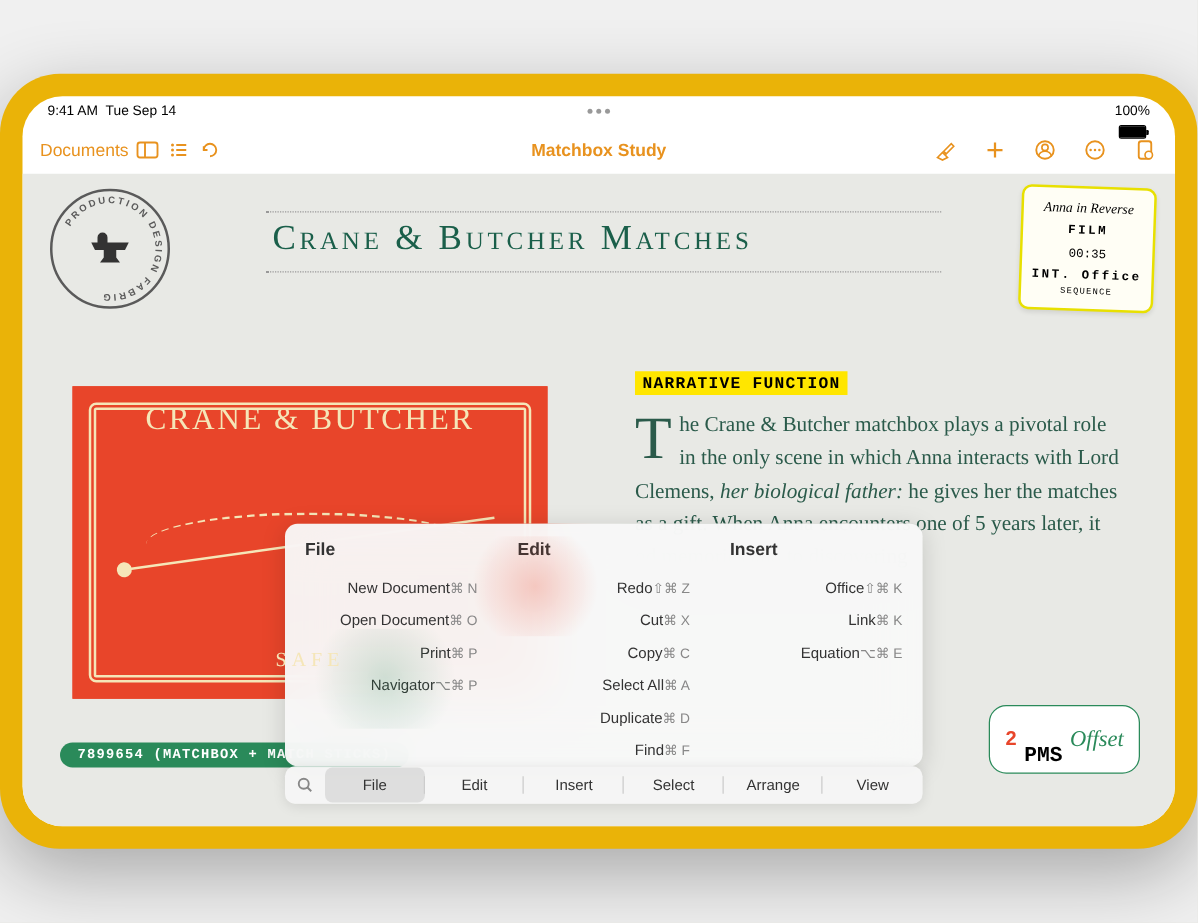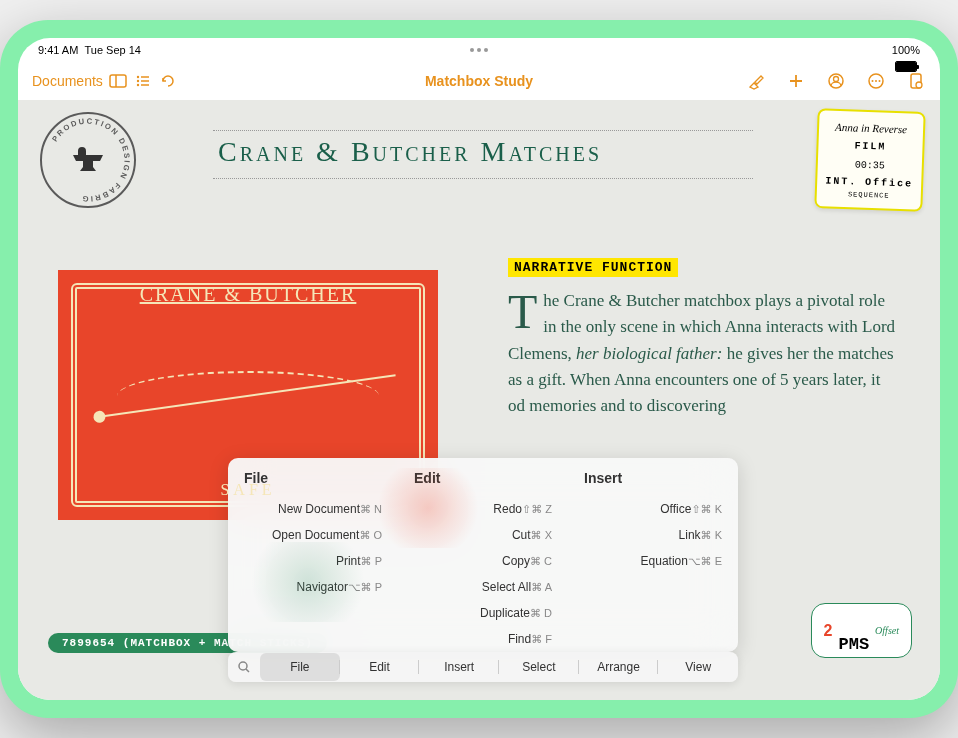--- a/index.html
+++ b/index.html
@@ -1,17 +1,17 @@
 <!DOCTYPE html>
 <html><head>
 <meta charset="utf-8">
 <style>
 * { margin: 0; padding: 0; box-sizing: border-box; }
 body { font-family: -apple-system, BlinkMacSystemFont, sans-serif; background: #f0f0f0; display: flex; justify-content: center; align-items: center; min-height: 100vh; }
-.device { width: 958px; height: 698px; background: #86efac; border-radius: 48px; padding: 18px; position: relative; box-shadow: 0 20px 60px rgba(0,0,0,0.3); }
+.device { width: 958px; height: 620px; background: #eab308; border-radius: 48px; padding: 18px; position: relative; box-shadow: 0 20px 60px rgba(0,0,0,0.3); }
 .screen { width: 100%; height: 100%; background: #fff; border-radius: 32px; overflow: hidden; position: relative; }
 .status-bar { height: 24px; display: flex; justify-content: space-between; align-items: center; padding: 0 20px; font-size: 11px; font-weight: 500; color: #000; }
 .status-center { position: absolute; left: 50%; transform: translateX(-50%); display: flex; gap: 3px; }
 .status-center span { width: 4px; height: 4px; background: #999; border-radius: 50%; }
 .status-right { display: flex; align-items: center; gap: 5px; flex-direction: column; }
 .wifi-icon { width: 14px; height: 10px; }
 .battery-icon { width: 22px; height: 11px; border: 1px solid #000; border-radius: 2px; position: relative; }
 .battery-icon::after { content: ''; position: absolute; right: -3px; top: 3px; width: 2px; height: 4px; background: #000; border-radius: 0 1px 1px 0; }
 .battery-fill { width: 100%; height: 100%; background: #000; border-radius: 1px; }
 .toolbar { height: 38px; display: flex; align-items: center; justify-content: space-between; padding: 0 14px; }
@@ -32,31 +32,31 @@
 .size-val { text-decoration: underline; text-decoration-color: #999; color: #333; }
 .film-tag { position: absolute; top: 10px; right: 16px; width: 108px; background: #fffef5; border: 2px solid #e8e000; border-radius: 8px; padding: 8px 6px; text-align: center; font-family: 'Courier New', monospace; font-size: 10px; line-height: 1.5; transform: rotate(2deg); box-shadow: 0 2px 4px rgba(0,0,0,0.1); }
 .film-tag .it { font-style: italic; font-family: cursive; font-size: 11px; }
 .film-tag .lbl { letter-spacing: 2px; font-weight: bold; margin-top: 2px; }
 .narrative-hdr { position: absolute; top: 158px; left: 490px; background: #ffe600; padding: 2px 6px; font-family: 'Courier New', monospace; font-weight: bold; font-size: 13px; letter-spacing: 1px; }
 .body-text { position: absolute; top: 188px; left: 490px; width: 390px; font-family: Georgia, serif; font-size: 17px; line-height: 1.55; color: #2a5a4a; }
 .body-text .dropcap { float: left; font-size: 48px; line-height: 40px; padding-right: 6px; padding-top: 4px; }
 .body-text em { font-style: italic; }
 .matchbox-art { position: absolute; top: 170px; left: 40px; width: 380px; height: 250px; background: #e8452a; border: 3px solid #e8452a; display: flex; flex-direction: column; align-items: center; justify-content: center; color: #f5e6b8; }
 .mb-border { position: absolute; inset: 10px; border: 6px double #f5e6b8; border-radius: 6px; }
-.mb-brand { font-family: Georgia, serif; font-size: 20px; letter-spacing: 2px; margin-top: 10px; z-index: 1; text-decoration: underline; }
+.mb-brand { font-family: Georgia, serif; font-size: 25px; letter-spacing: 2px; margin-top: 10px; z-index: 1; }
 .mb-safety { font-family: Georgia, serif; font-size: 16px; letter-spacing: 4px; margin-top: auto; margin-bottom: 18px; z-index: 1; }
 .mb-match { position: absolute; top: 50%; left: 10%; width: 80%; height: 2px; background: #f5e6b8; transform: rotate(-8deg); }
 .mb-match::before { content: ''; position: absolute; left: -6px; top: -5px; width: 12px; height: 12px; background: #f5e6b8; border-radius: 50%; }
 .mb-arc { position: absolute; top: 40%; left: 15%; width: 70%; height: 50px; border-top: 2px dashed #f5e6b8; border-radius: 50%; }
 .footer-strip { position: absolute; bottom: 42px; left: 30px; right: 30px; height: 30px; display: flex; align-items: center; }
 .green-pill { background: #2a8a5a; color: #fff; padding: 4px 14px; border-radius: 14px; font-family: 'Courier New', monospace; font-size: 11px; font-weight: bold; letter-spacing: 1px; }
 .pms-tag { position: absolute; bottom: 42px; right: 28px; background: #fff; border: 1px solid #2a8a5a; border-radius: 14px; padding: 3px 12px; display: flex; align-items: center; gap: 6px; }
 .pms-num { color: #e8452a; font-weight: bold; font-size: 16px; }
 .pms-txt { font-family: 'Courier New', monospace; font-size: 17px; font-weight: bold; margin-top: 28px; }
-.pms-style { font-family: cursive; font-style: italic; color: #2a8a5a; font-size: 10px; }
+.pms-style { font-family: cursive; font-style: italic; color: #2a8a5a; font-size: 18px; }
 .shortcut-panel { position: absolute; bottom: 48px; left: 210px; width: 510px; background: rgba(248,248,248,0.96); backdrop-filter: blur(20px); border-radius: 10px; box-shadow: 0 4px 20px rgba(0,0,0,0.15); padding: 12px 0 0 0; display: flex; }
 .sc-col { flex: 1; padding: 0 16px; }
 .sc-head { font-size: 14px; font-weight: 600; color: #333; margin-bottom: 10px; }
 .sc-row { display: flex; justify-content: flex-end; align-items: center; font-size: 12px; color: #333; padding: 6px 0; cursor: pointer; }
 .sc-key { color: #888; font-size: 11px; }
 .shortcut-tabs { position: absolute; bottom: 18px; left: 210px; width: 510px; height: 30px; background: rgba(245,245,245,0.95); border-radius: 8px; display: flex; align-items: center; box-shadow: 0 2px 10px rgba(0,0,0,0.1); }
 .st-search { width: 32px; display: flex; justify-content: center; color: #888; cursor: pointer; }
 .st-tab { flex: 1; text-align: center; font-size: 12px; color: #333; padding: 7px 0; cursor: pointer; position: relative; }
 .st-tab.active { background: rgba(200,200,200,0.5); border-radius: 6px; }
 .st-tab:not(:last-child)::after { content: ''; position: absolute; right: 0; top: 25%; height: 50%; width: 1px; background: #ccc; }

